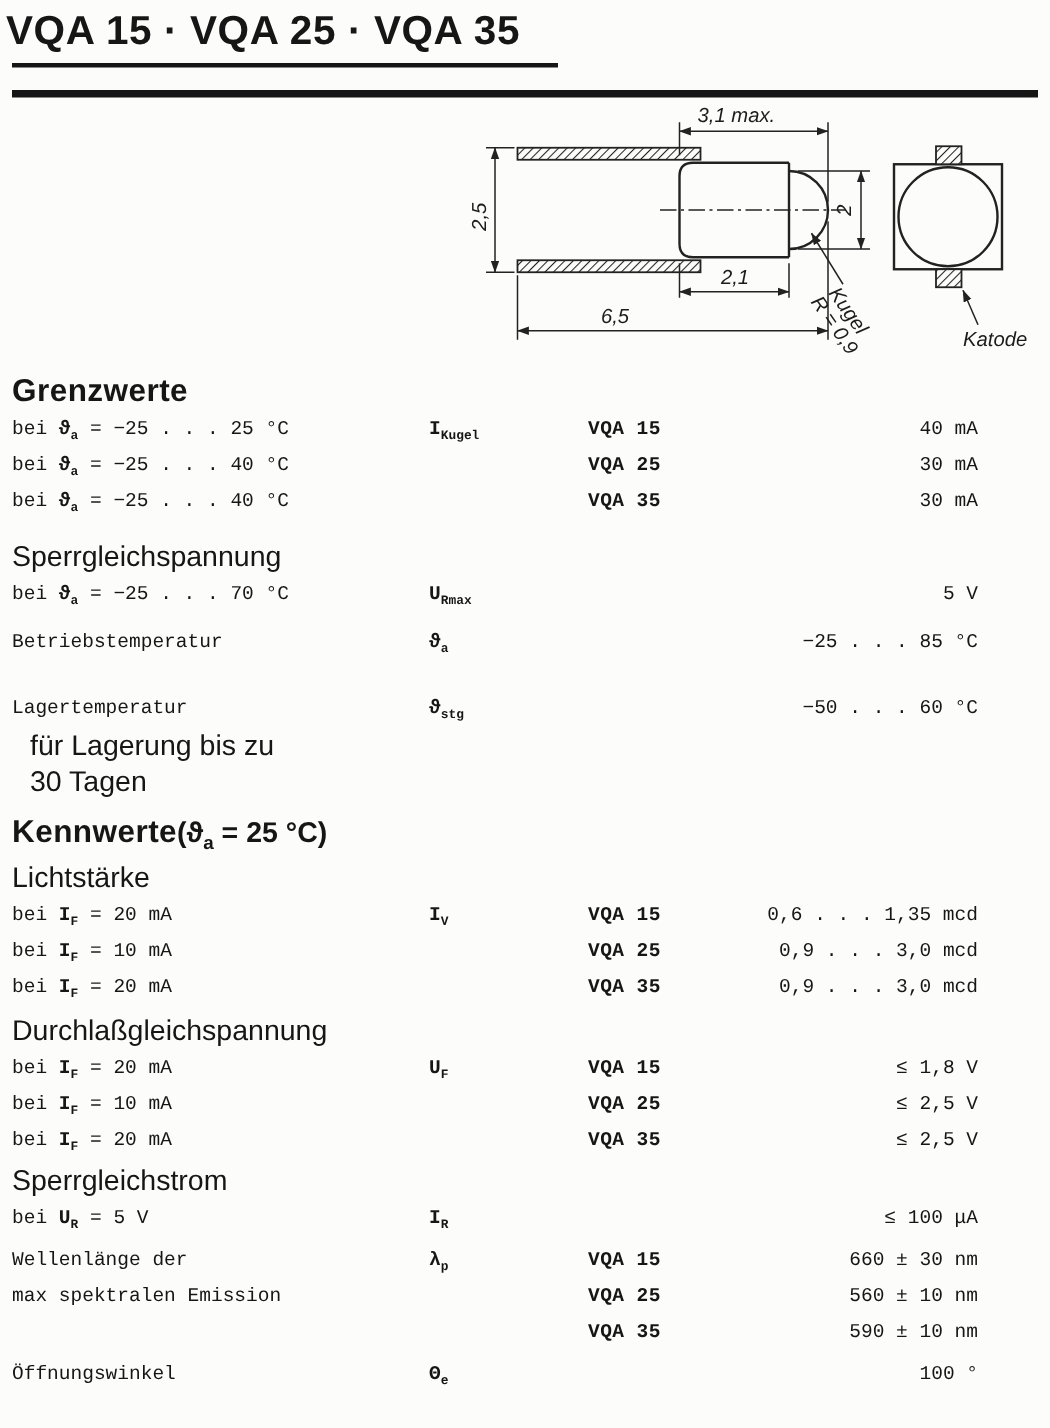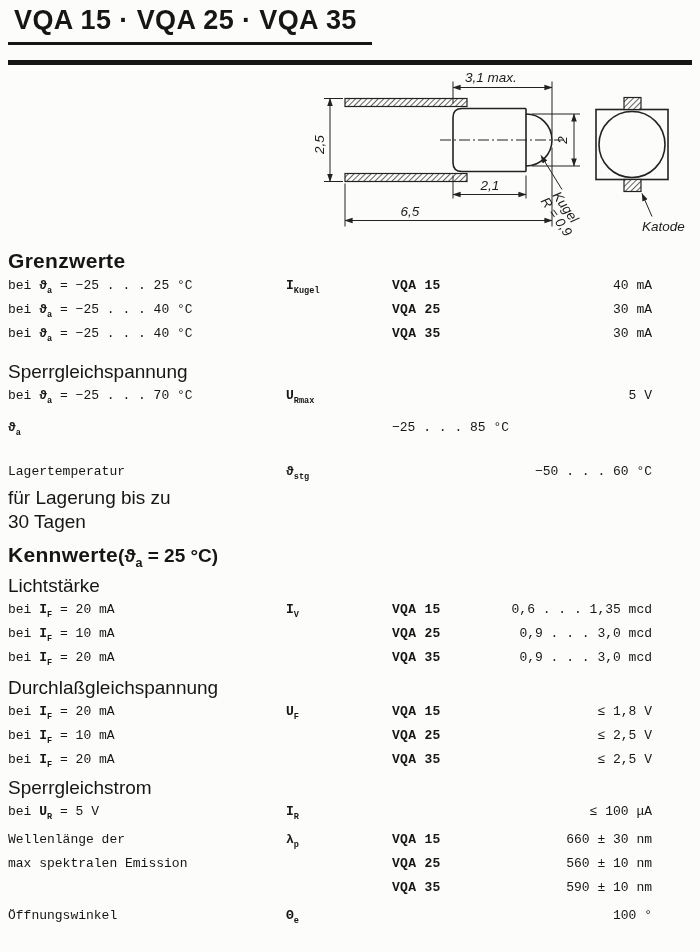--- a/index.html
+++ b/index.html
@@ -4,33 +4,33 @@
 <style>
   * { box-sizing: border-box; }
   html, body { margin: 0; padding: 0; }
   body {
     width: 700px; height: 952px;
     background: #fcfcfa; color: #161616;
     font-family: "Liberation Sans", "DejaVu Sans", sans-serif;
   }
   .page { position: relative; width: 700px; height: 952px; overflow: hidden; }
 
-  .title { position: absolute; left: 14px; top: 5px; font-size: 27px; font-weight: 700; letter-spacing: .4px; }
+  .title { position: absolute; left: 4px; top: 5px; font-size: 27px; font-weight: 700; letter-spacing: .4px; }
   .rule-thin { position: absolute; left: 8px; top: 42px; width: 364px; height: 3px; background: #161616; }
   .rule-full { position: absolute; left: 8px; top: 60px; width: 684px; height: 5px; background: #161616; }
 
   .fig { position: absolute; left: 290px; top: 66px; width: 410px; height: 188px; }
   svg text { font-family: "Liberation Sans", "DejaVu Sans", sans-serif; font-style: italic; font-size: 13.5px; fill: #1c1c1c; }
 
   .content { position: absolute; left: 8px; top: 248px; width: 644px; }
   .sec { font-size: 21px; font-weight: 700; line-height: 26px; letter-spacing: .3px; }
   .sec-line { line-height: 26px; }
   .sec-cond { font-size: 19px; font-weight: 700; }
   .group { font-size: 19px; line-height: 24px; }
-  .note { font-size: 19px; line-height: 24px; }
+  .note { font-size: 19px; line-height: 24px; margin-left: 12px; }
   .row {
     display: grid;
     grid-template-columns: 278px 106px 110px minmax(0,1fr);
     align-items: baseline;
     font-size: 13px; line-height: 24px; font-family: Liberation Mono, monospace;
   }
   .sym { font-weight: 700; }
   .typ { font-weight: 700; letter-spacing: .3px; }
   .val { text-align: right; white-space: nowrap; }
   sub { font-size: 66%; line-height: 0; }
@@ -147,20 +147,21 @@
     <div class="group" style="margin-top:14px">Sperrgleichspannung</div>
 
     <div class="row">
       <span class="cond"><span>bei </span><b><span>ϑ</span><sub>a</sub></b><span> = −25 . . . 70 °C</span></span>
       <span class="sym"><span>U</span><sub>Rmax</sub></span>
       <span class="typ"></span>
       <span class="val">5 V</span>
     </div>
 
     <div class="row" style="margin-top:8px">
+      <span class="cond"><span>Betriebstemperatur</span><b><span></span><sub></sub></b><span></span></span>
       <span class="sym"><span>ϑ</span><sub>a</sub></span>
       <span class="typ"></span>
       <span class="val">−25 . . . 85 °C</span>
     </div>
     <div class="row" style="margin-top:20px">
       <span class="cond"><span>Lagertemperatur</span><b><span></span><sub></sub></b><span></span></span>
       <span class="sym"><span>ϑ</span><sub>stg</sub></span>
       <span class="typ"></span>
       <span class="val">−50 . . . 60 °C</span>
     </div>

